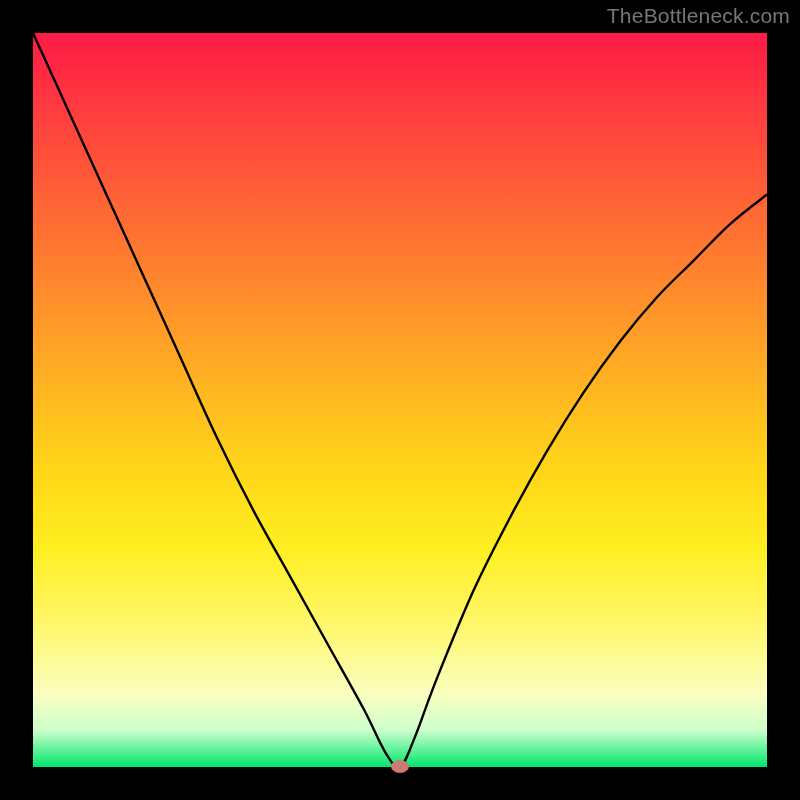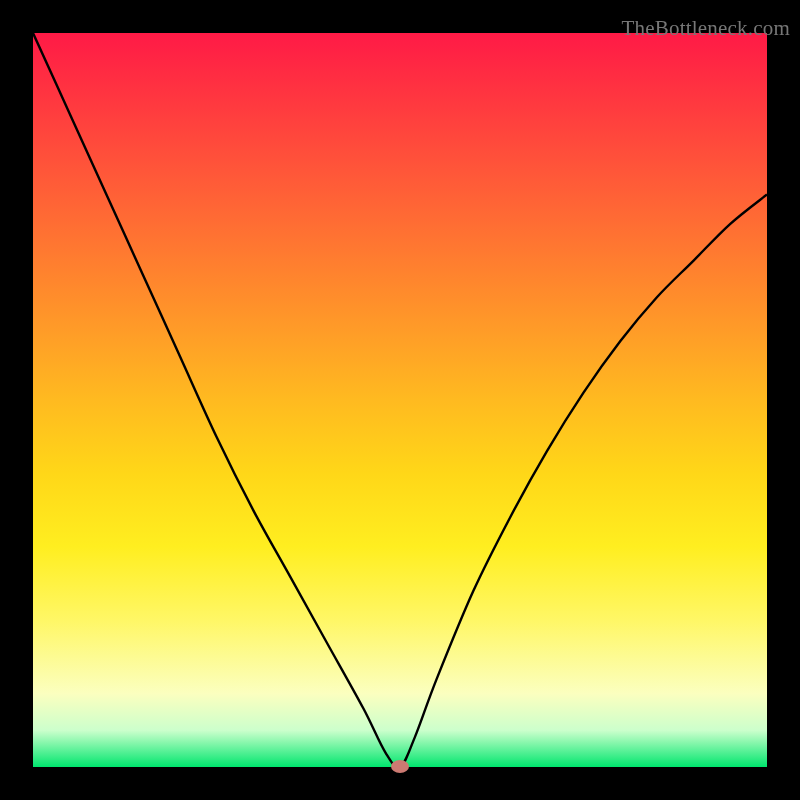--- a/index.html
+++ b/index.html
@@ -39,23 +39,23 @@
       #00e66e 100%
     );
   }
   svg.curve {
     position: absolute;
     top: 0;
     left: 0;
   }
   .attribution {
     position: absolute;
-    top: 16px;
+    top: 4px;
     right: 10px;
-    font-family: Liberation Serif, serif;
+    font-family: Liberation Sans, sans-serif;
     font-size: 21px;
     color: #777;
     letter-spacing: 0.2px;
   }
   .marker {
     position: absolute;
     border-radius: 50%/50%;
     background: #cc7a72;
   }
 </style>

